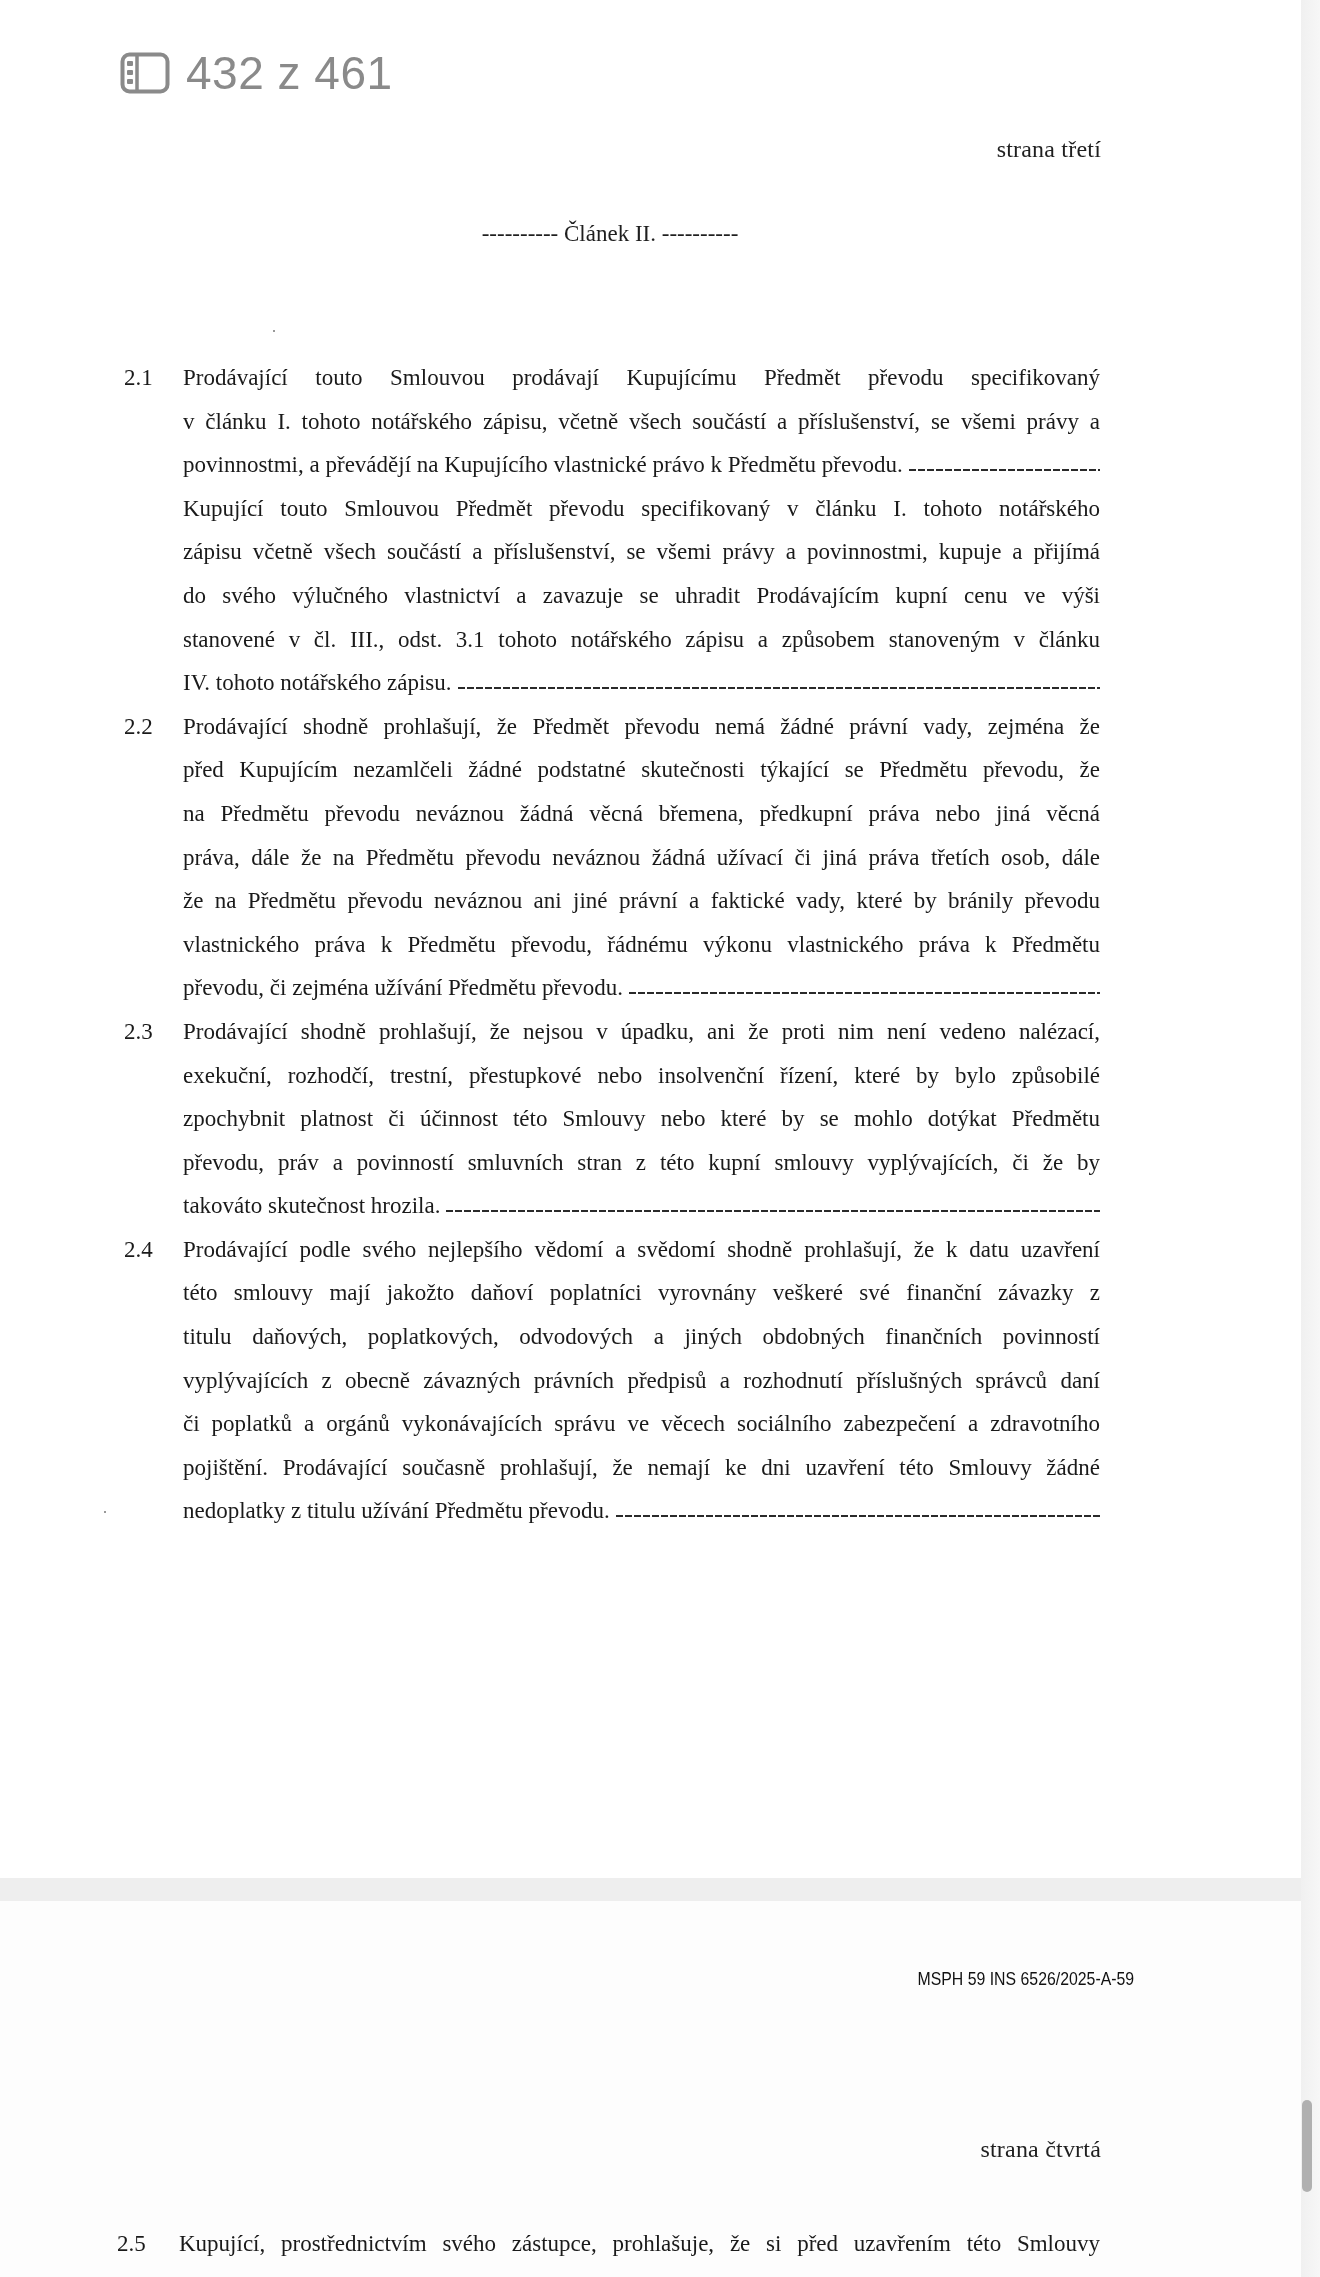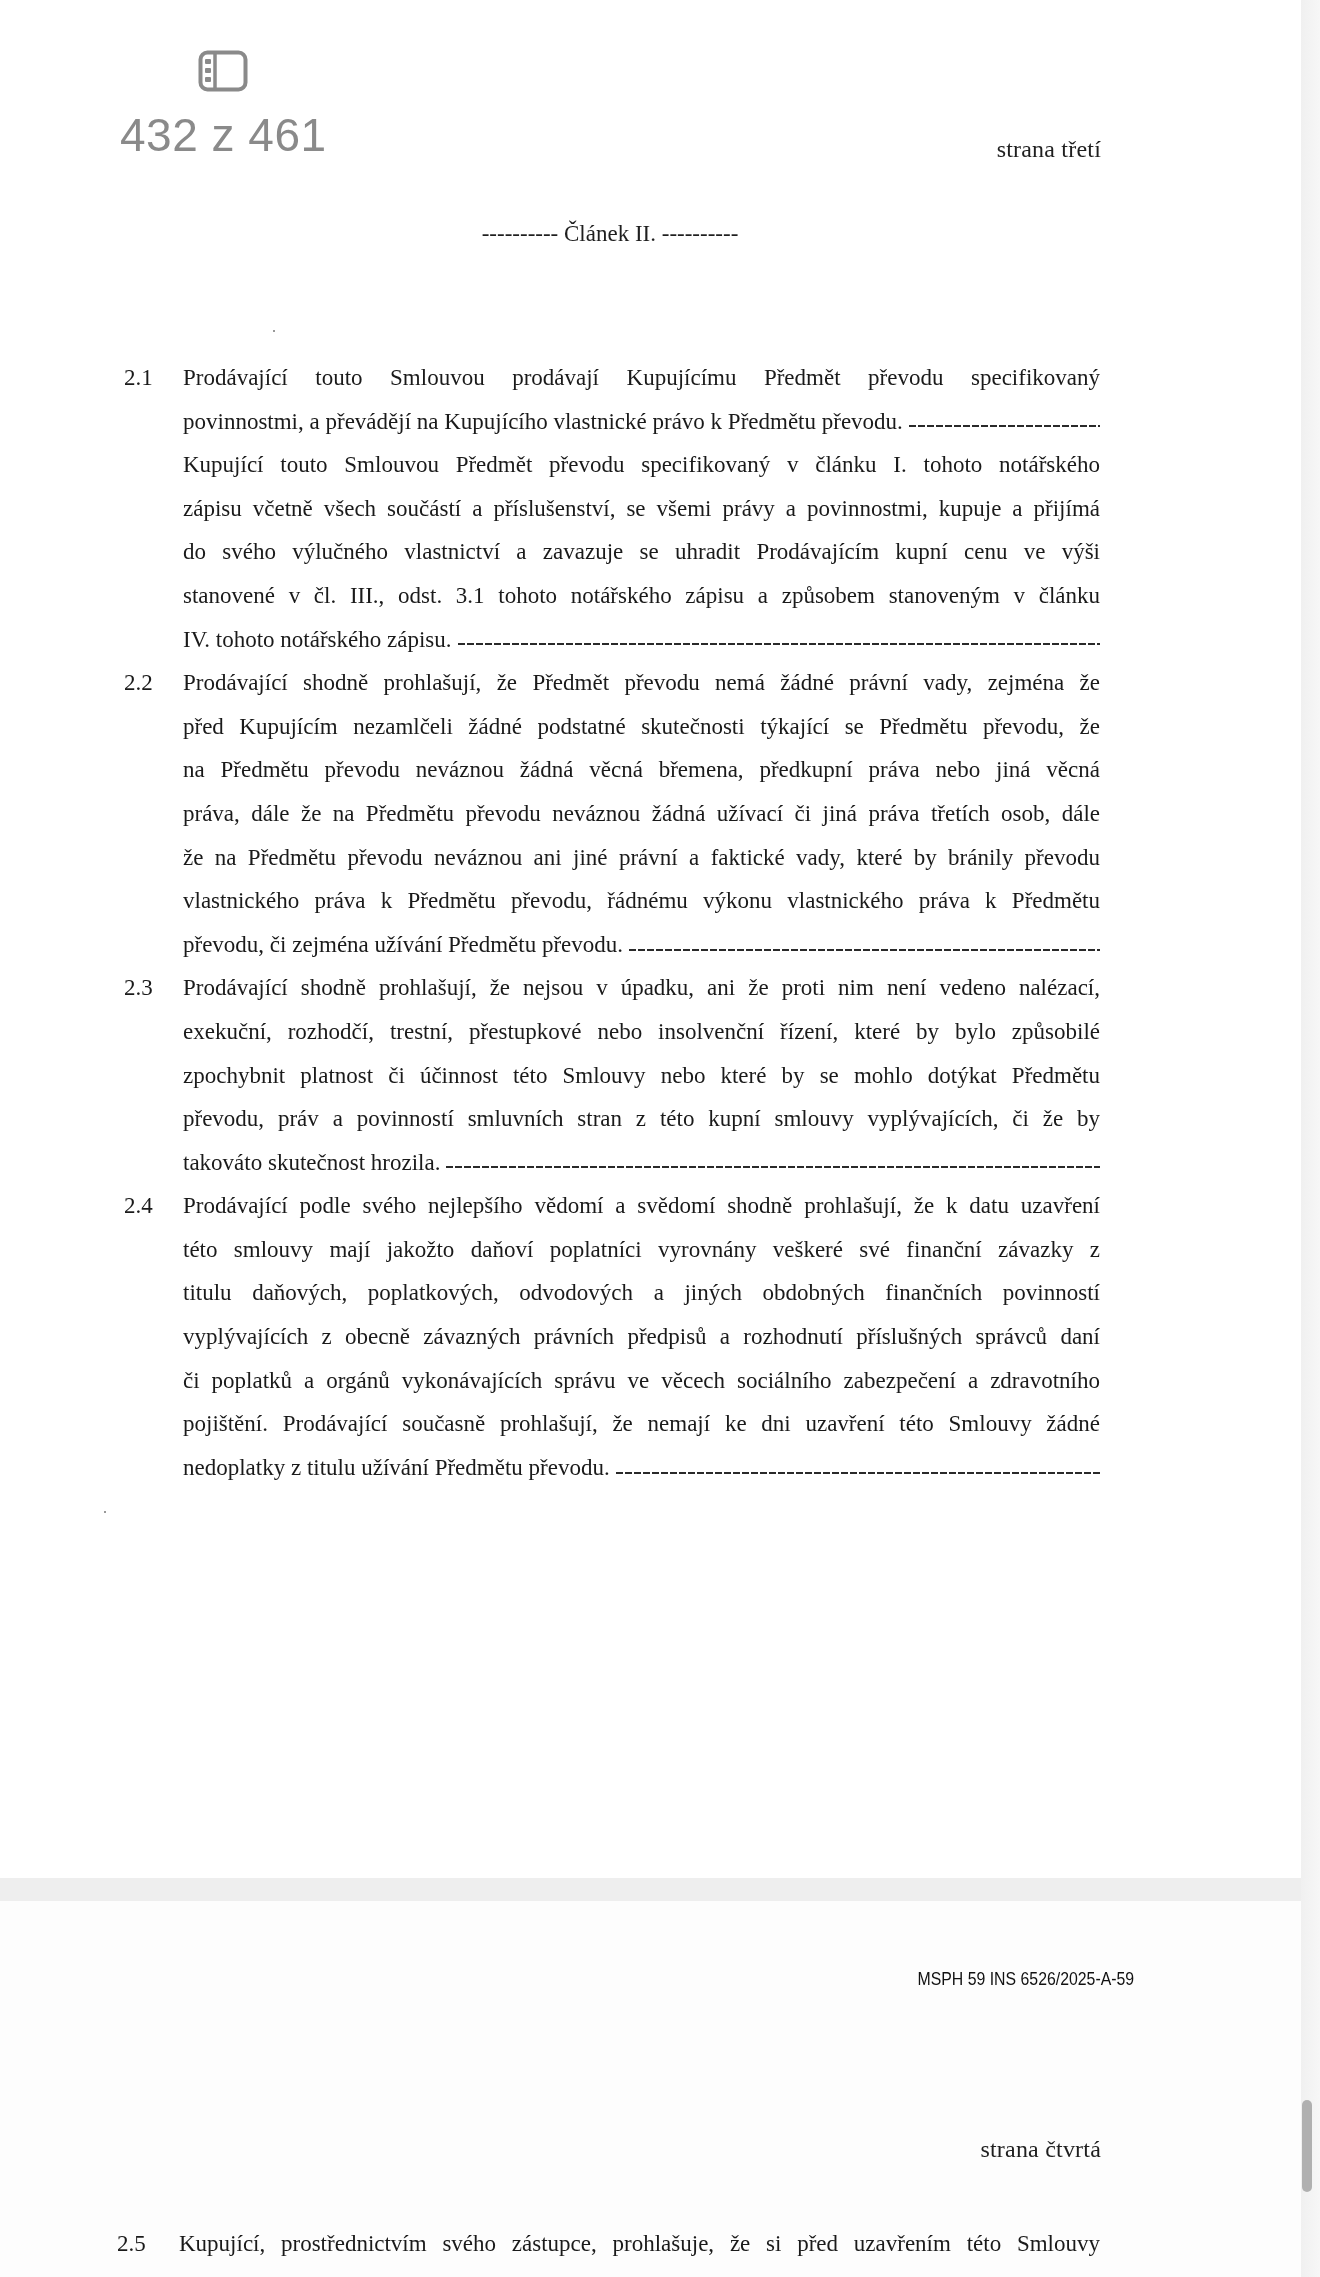--- a/index.html
+++ b/index.html
@@ -37,21 +37,20 @@
     left: 120px;
     top: 50px;
     height: 46px;
     display: flex;
     align-items: center;
     gap: 16px;
     color: #8a8a8a;
     font-family: "Liberation Sans", "DejaVu Sans", sans-serif;
     font-size: 46px;
     letter-spacing: 0.5px;
-    flex-direction: column;
   }
   .page-counter svg { display: block; }
 
   .page-label {
     position: absolute;
     right: 200px;
     font-size: 24px;
     color: #1f1f1f;
     letter-spacing: 0.2px;
   }
@@ -171,20 +170,21 @@
 
     <div class="page-label">strana třetí</div>
 
     <div class="article-heading h1">---------- Článek II. ----------</div>
 
     <div class="clauses">
 
       <div class="clause">
         <span class="clause-num">2.1</span>
         <span class="line">Prodávající touto Smlouvou prodávají Kupujícímu Předmět převodu specifikovaný</span>
+        <span class="line">v článku I. tohoto notářského zápisu, včetně všech součástí a příslušenství, se všemi právy a</span>
         <span class="line fill">
           <span class="txt">povinnostmi, a převádějí na Kupujícího vlastnické právo k Předmětu převodu.</span>
           <span class="dashes"></span>
         </span>
         <span class="line">Kupující touto Smlouvou Předmět převodu specifikovaný v článku I. tohoto notářského</span>
         <span class="line">zápisu včetně všech součástí a příslušenství, se všemi právy a povinnostmi, kupuje a přijímá</span>
         <span class="line">do svého výlučného vlastnictví a zavazuje se uhradit Prodávajícím kupní cenu ve výši</span>
         <span class="line">stanovené v čl. III., odst. 3.1 tohoto notářského zápisu a způsobem stanoveným v článku</span>
         <span class="line fill">
           <span class="txt">IV. tohoto notářského zápisu.</span>

